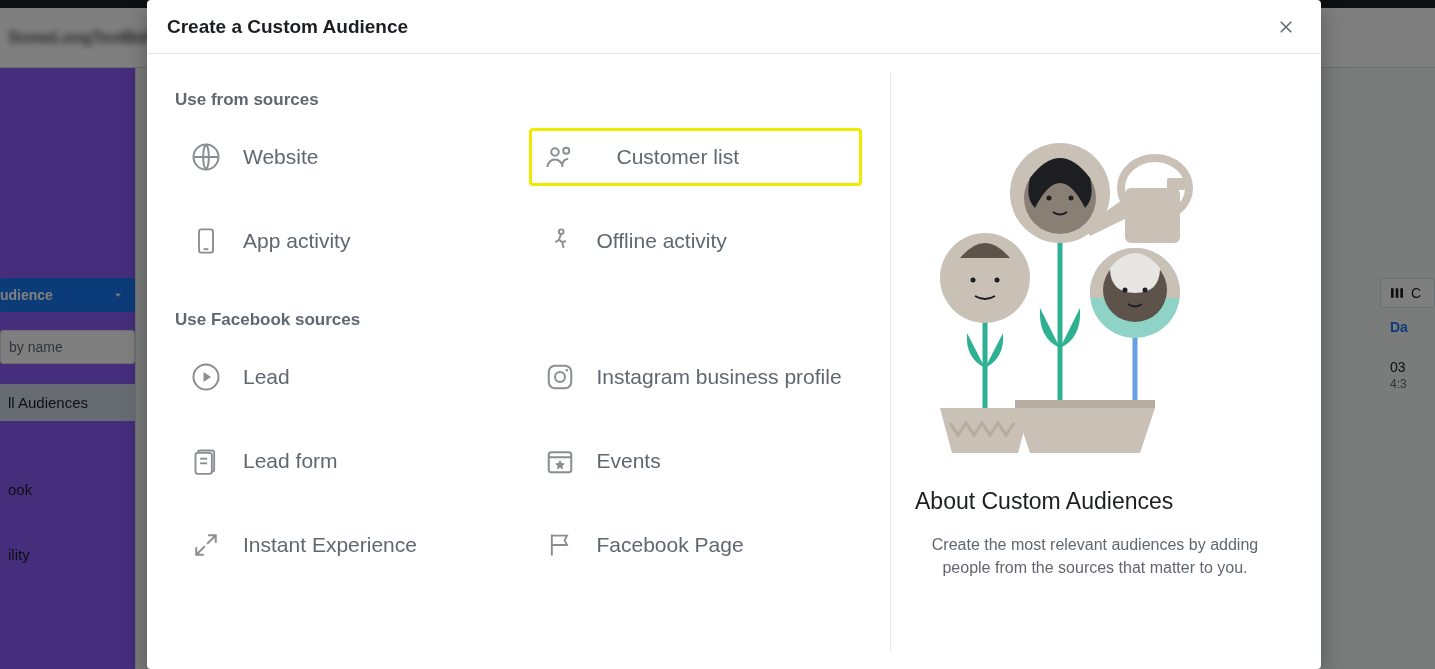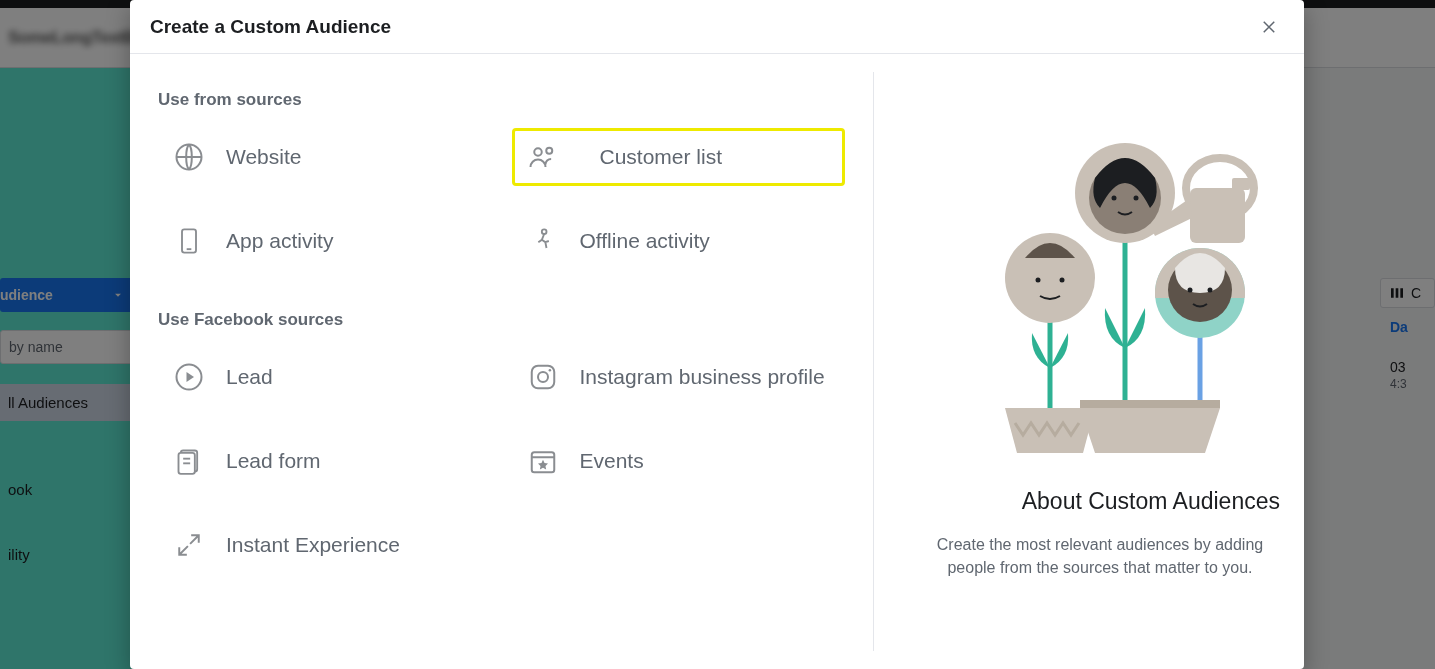--- a/index.html
+++ b/index.html
@@ -4,53 +4,53 @@
 <style>
   * { box-sizing: border-box; margin: 0; padding: 0; }
   html, body { width: 1435px; height: 669px; font-family: Helvetica, Arial, sans-serif; overflow: hidden; background: #fff; }
 
   
   .bg { position: absolute; inset: 0; background: #f5f6f7; filter: blur(0.3px); }
   .bg-topbar { height: 8px; background: #1c1e21; }
   .bg-header { height: 60px; background: #fff; border-bottom: 1px solid #dadde1; display: flex; align-items: center; padding: 0 8px; }
   .bg-header span { color: #5d5d5d; font-size: 17px; filter: blur(3px); letter-spacing: -0.5px; font-weight: 600; }
   .bg-body { display: flex; height: calc(669px - 68px); }
-  .bg-side { width: 136px; background: #5eead4; border-right: 1px solid #dadde1; padding-top: 210px; }
+  .bg-side { width: 136px; background: #8b5cf6; border-right: 1px solid #dadde1; padding-top: 210px; }
   .bg-btn { background: #1877f2; color: #fff; font-weight: 600; font-size: 14px; padding: 9px 10px 9px 0; display: flex; align-items: center; gap: 8px; border-radius: 3px; margin-bottom: 18px; }
   .bg-btn svg { margin-left: auto; }
   .bg-search { background: #fff; border: 1px solid #dadde1; padding: 8px 8px; font-size: 14px; color: #606770; border-radius: 3px; margin-bottom: 20px; }
   .bg-allaud { background: #cfd8e6; padding: 10px 8px; font-size: 15px; color: #1c1e21; }
   .bg-link { color: #1c1e21; font-size: 15px; padding: 0 8px; margin-top: 60px; }
   .bg-link + .bg-link { margin-top: 48px; }
   .bg-main { flex: 1; position: relative; }
   .bg-right { position: absolute; right: 0; top: 210px; width: 55px; }
   .bg-cols { border: 1px solid #dadde1; background: #fff; padding: 6px 8px; display: flex; align-items: center; gap: 6px; font-size: 14px; color: #1c1e21; border-radius: 3px; }
   .bg-date-head { margin-top: 11px; color: #1877f2; font-size: 14px; font-weight: 600; text-align: left; padding-left: 10px; }
   .bg-date-cell { margin-top: 24px; padding-left: 10px; font-size: 14px; color: #1c1e21; }
   .bg-date-cell .sub { font-size: 12px; color: #606770; margin-top: 2px; }
 
   
   .overlay { position: absolute; inset: 0; background: rgba(0,0,0,0.5); }
-  .modal { position: absolute; left: 130px; top: 0; width: 1174px; height: 669px; background: #fff; border-radius: 4px; box-shadow: 0 8px 24px rgba(0,0,0,0.3); display: flex; flex-direction: column; }
+  .modal { position: absolute; left: 147px; top: 0; width: 1174px; height: 669px; background: #fff; border-radius: 4px; box-shadow: 0 8px 24px rgba(0,0,0,0.3); display: flex; flex-direction: column; }
   .modal-header { height: 54px; display: flex; align-items: center; padding: 0 20px; border-bottom: 1px solid #e4e6eb; }
   .modal-title { font-size: 19px; font-weight: 700; color: #1c1e21; }
   .modal-close { margin-left: auto; color: #606770; cursor: pointer; padding: 6px; }
   .modal-body { flex: 1; display: flex; }
 
   .left-pane { flex: 1; padding: 18px 28px 18px 28px; }
   .section-title { font-size: 17px; font-weight: 700; color: #606770; margin: 18px 0 18px 0; }
   .options { display: grid; grid-template-columns: 1fr 1fr; column-gap: 20px; row-gap: 26px; }
   .option { display: flex; align-items: center; gap: 22px; padding: 14px 16px; border-radius: 6px; cursor: pointer; color: #606770; }
   .option.highlighted { border: 3px solid #eeea00; border-radius: 4px; padding: 11px 13px; gap: 42px; }
   .option .icon { width: 30px; height: 30px; flex: none; display: flex; align-items: center; justify-content: center; }
   .option .label { font-size: 21px; color: #606770; line-height: 1.25; }
 
   .divider { width: 1px; background: #e4e6eb; margin: 18px 0; }
 
-  .right-pane { width: 430px; padding: 24px 24px 32px 24px; display: flex; flex-direction: column; align-items: flex-end; }
+  .right-pane { width: 430px; padding: 24px 24px 32px 24px; display: flex; flex-direction: column; align-items: flex-start; }
   .illus { width: 300px; height: 340px; margin: 40px 0 30px 0; }
   .about-title { font-size: 23px; color: #1c1e21; margin-bottom: 18px; text-align: center; font-weight: 400; }
   .about-desc { font-size: 16px; color: #606770; line-height: 1.45; text-align: center; max-width: 360px; }
 
   svg { display: block; }
 </style>
 </head>
 <body>
 
 <div class="bg">
@@ -198,20 +198,29 @@
 
         <div class="option">
           <span class="icon">
             <svg width="26" height="26" viewBox="0 0 24 24" fill="none" stroke="#8a8d91" stroke-width="1.8">
                 <path d="M14 3h7v7M10 21H3v-7M21 3l-8 8M3 21l8-8"></path>
               </svg>
           </span>
           <span class="label">Instant Experience</span>
         </div>
 
+        <div class="option">
+          <span class="icon">
+            <svg width="28" height="28" viewBox="0 0 24 24" fill="none" stroke="#8a8d91" stroke-width="1.6">
+                <line x1="5" y1="3" x2="5" y2="21"></line>
+                <path d="M5 4h13l-2 4 2 4H5"></path>
+              </svg>
+          </span>
+          <span class="label">Facebook Page</span>
+        </div>
       </div>
     </div>
 
     <div class="divider"></div>
 
     <div class="right-pane">
       <svg class="illus" viewBox="0 0 300 340">
 
         <g fill="#c9c0b6">
           <ellipse cx="240" cy="70" rx="34" ry="30" fill="none" stroke="#c9c0b6" stroke-width="8"></ellipse>

